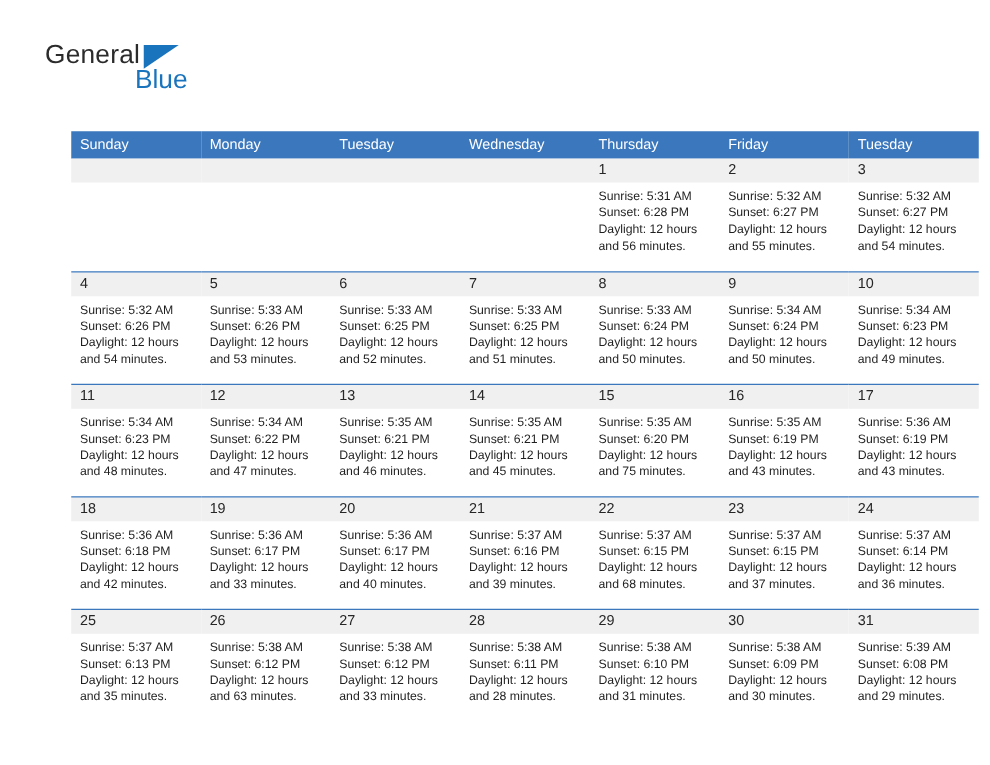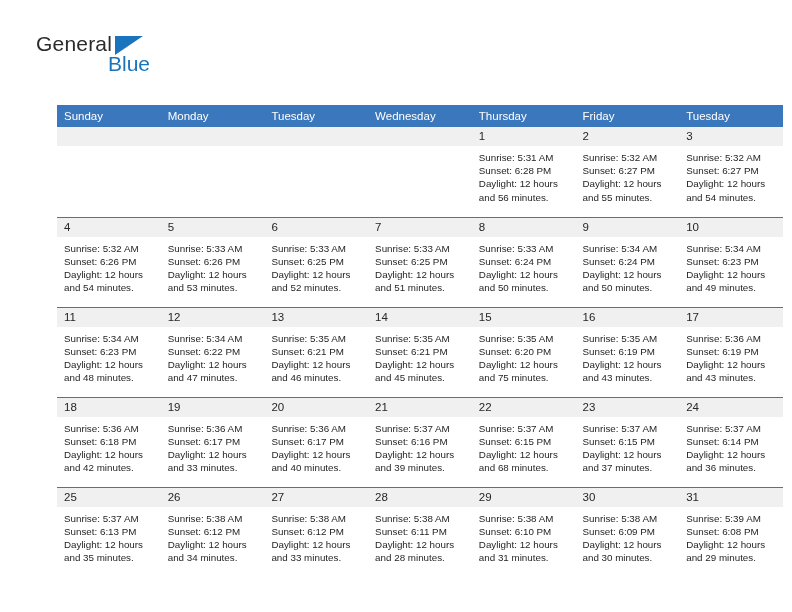--- a/index.html
+++ b/index.html
@@ -404,21 +404,21 @@
                 <div>Daylight: 12 hours</div>
                 <div>and 35 minutes.</div>
               </div>
             </td>
             <td>
               <div class="daynum">26</div>
               <div class="info">
                 <div>Sunrise: 5:38 AM</div>
                 <div>Sunset: 6:12 PM</div>
                 <div>Daylight: 12 hours</div>
-                <div>and 34 minutes.</div>
+                <div>and 63 minutes.</div>
               </div>
             </td>
             <td>
               <div class="daynum">27</div>
               <div class="info">
                 <div>Sunrise: 5:38 AM</div>
                 <div>Sunset: 6:12 PM</div>
                 <div>Daylight: 12 hours</div>
                 <div>and 33 minutes.</div>
               </div>

